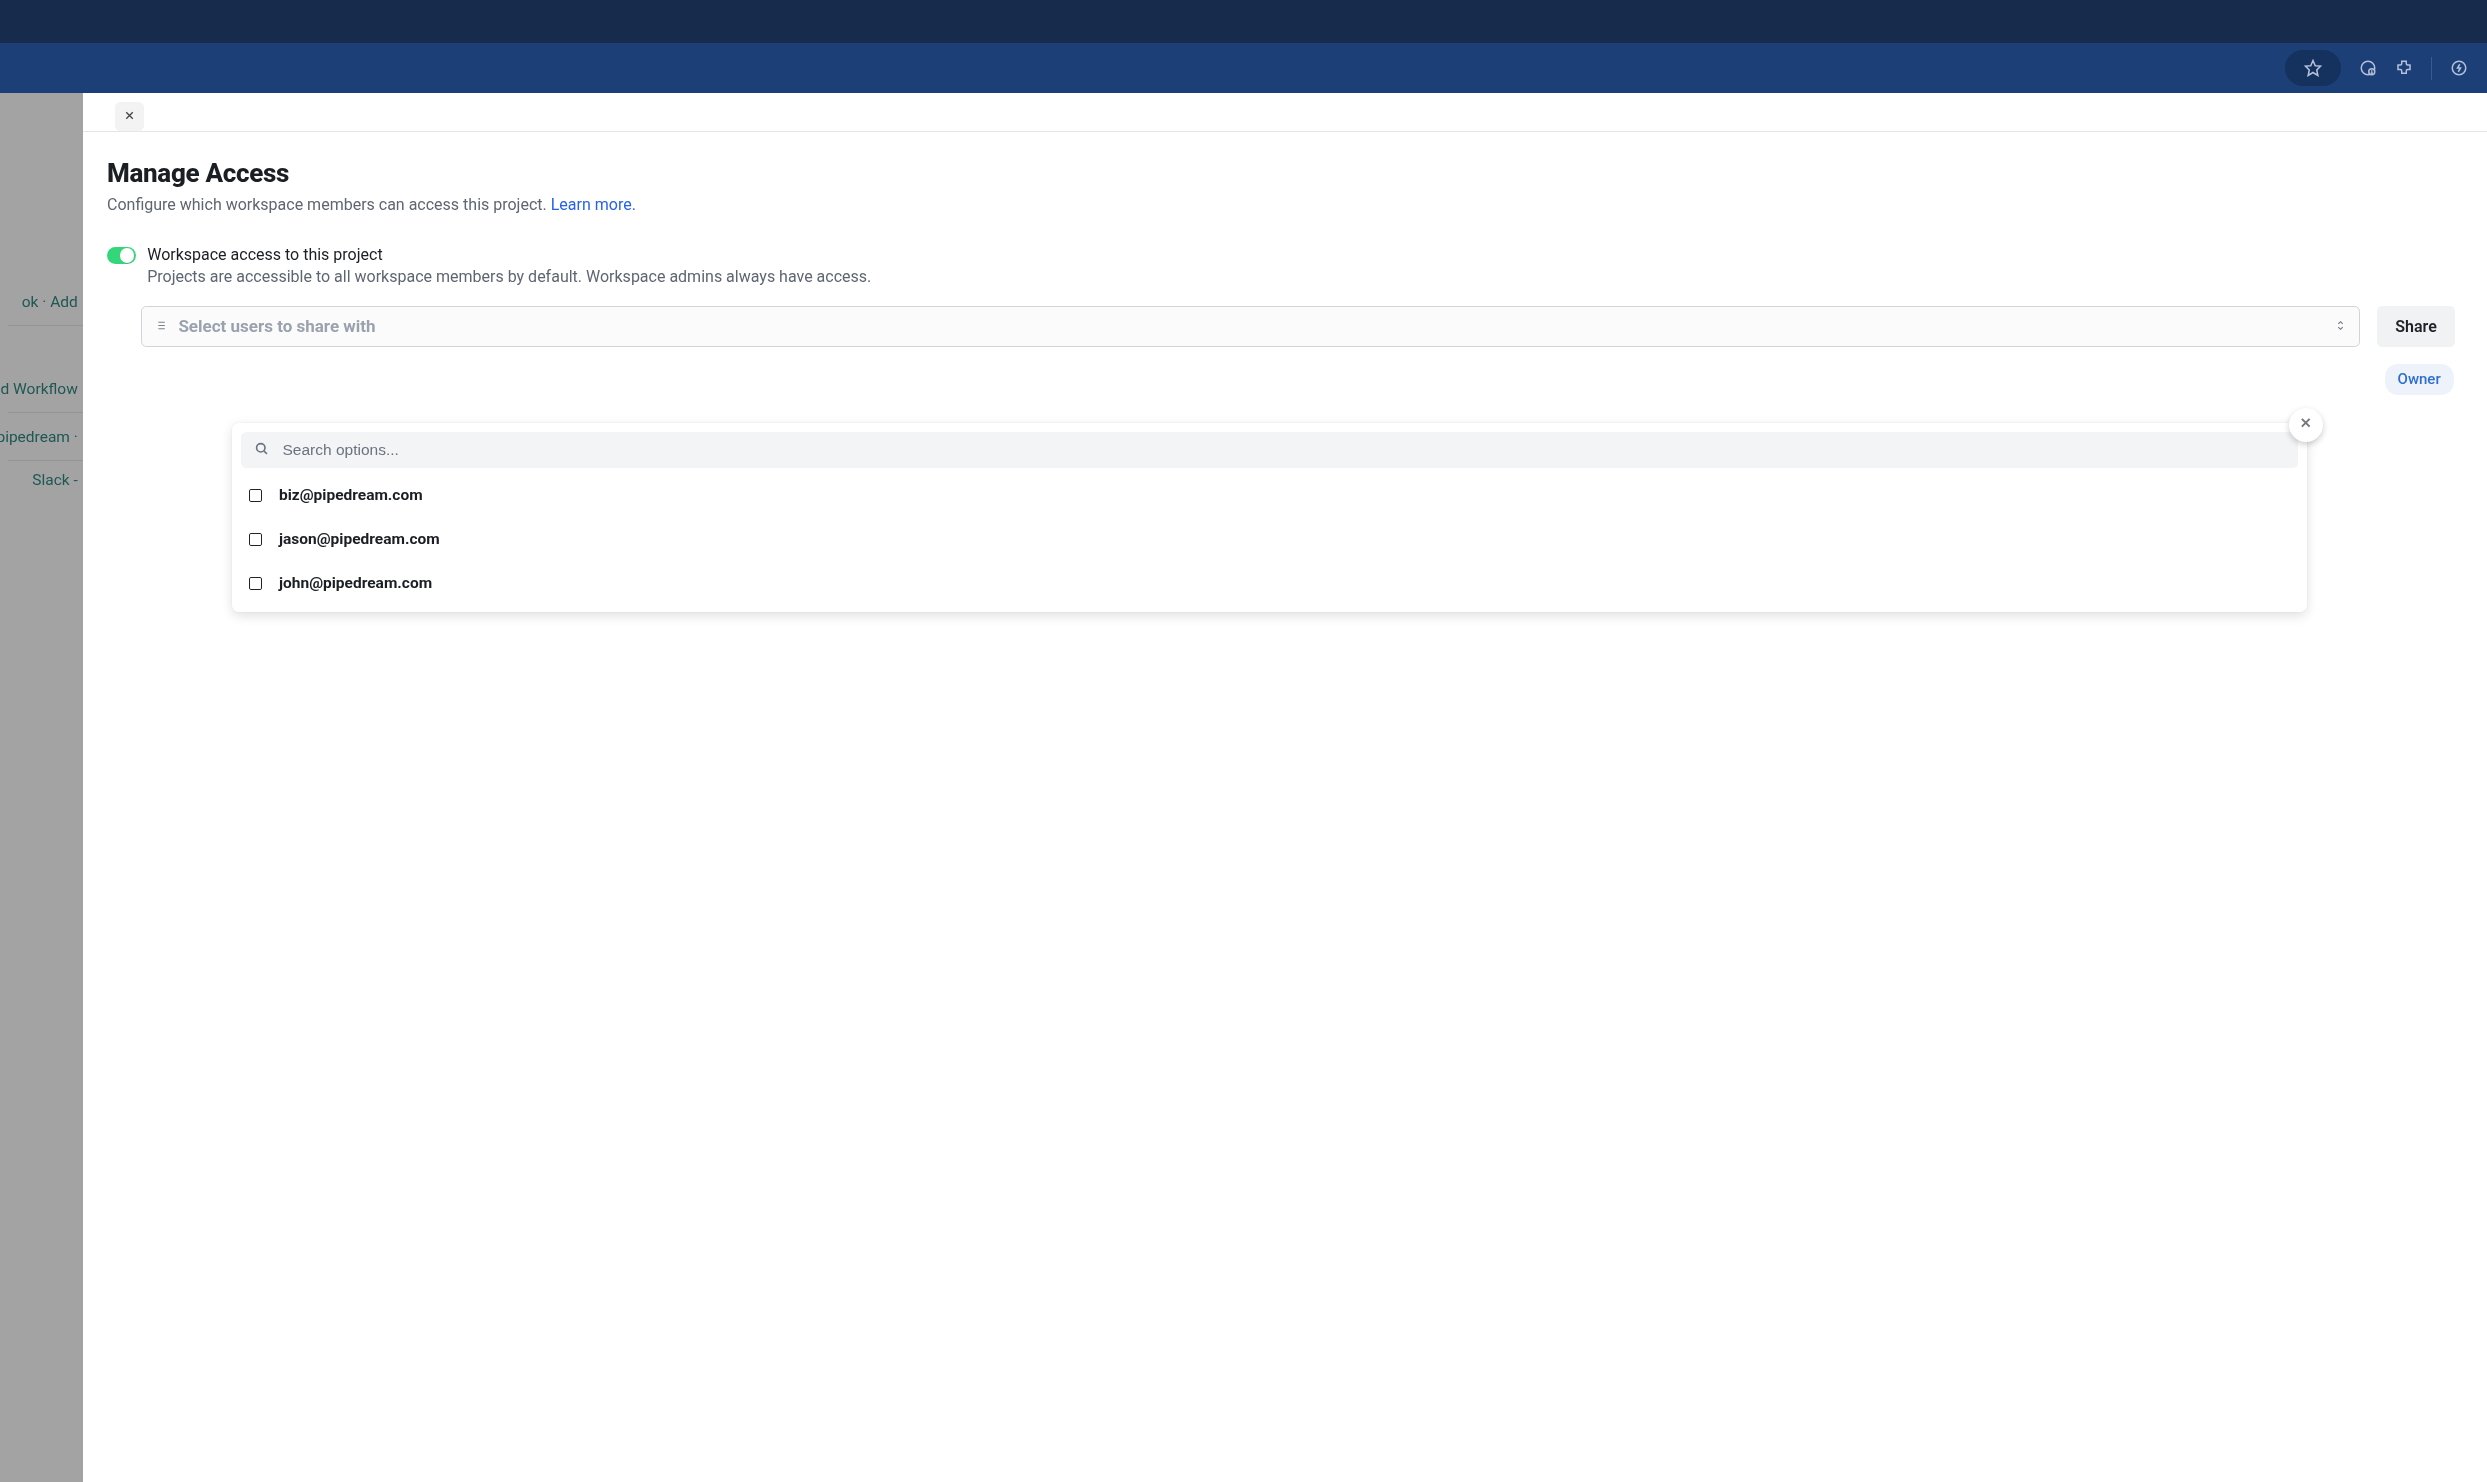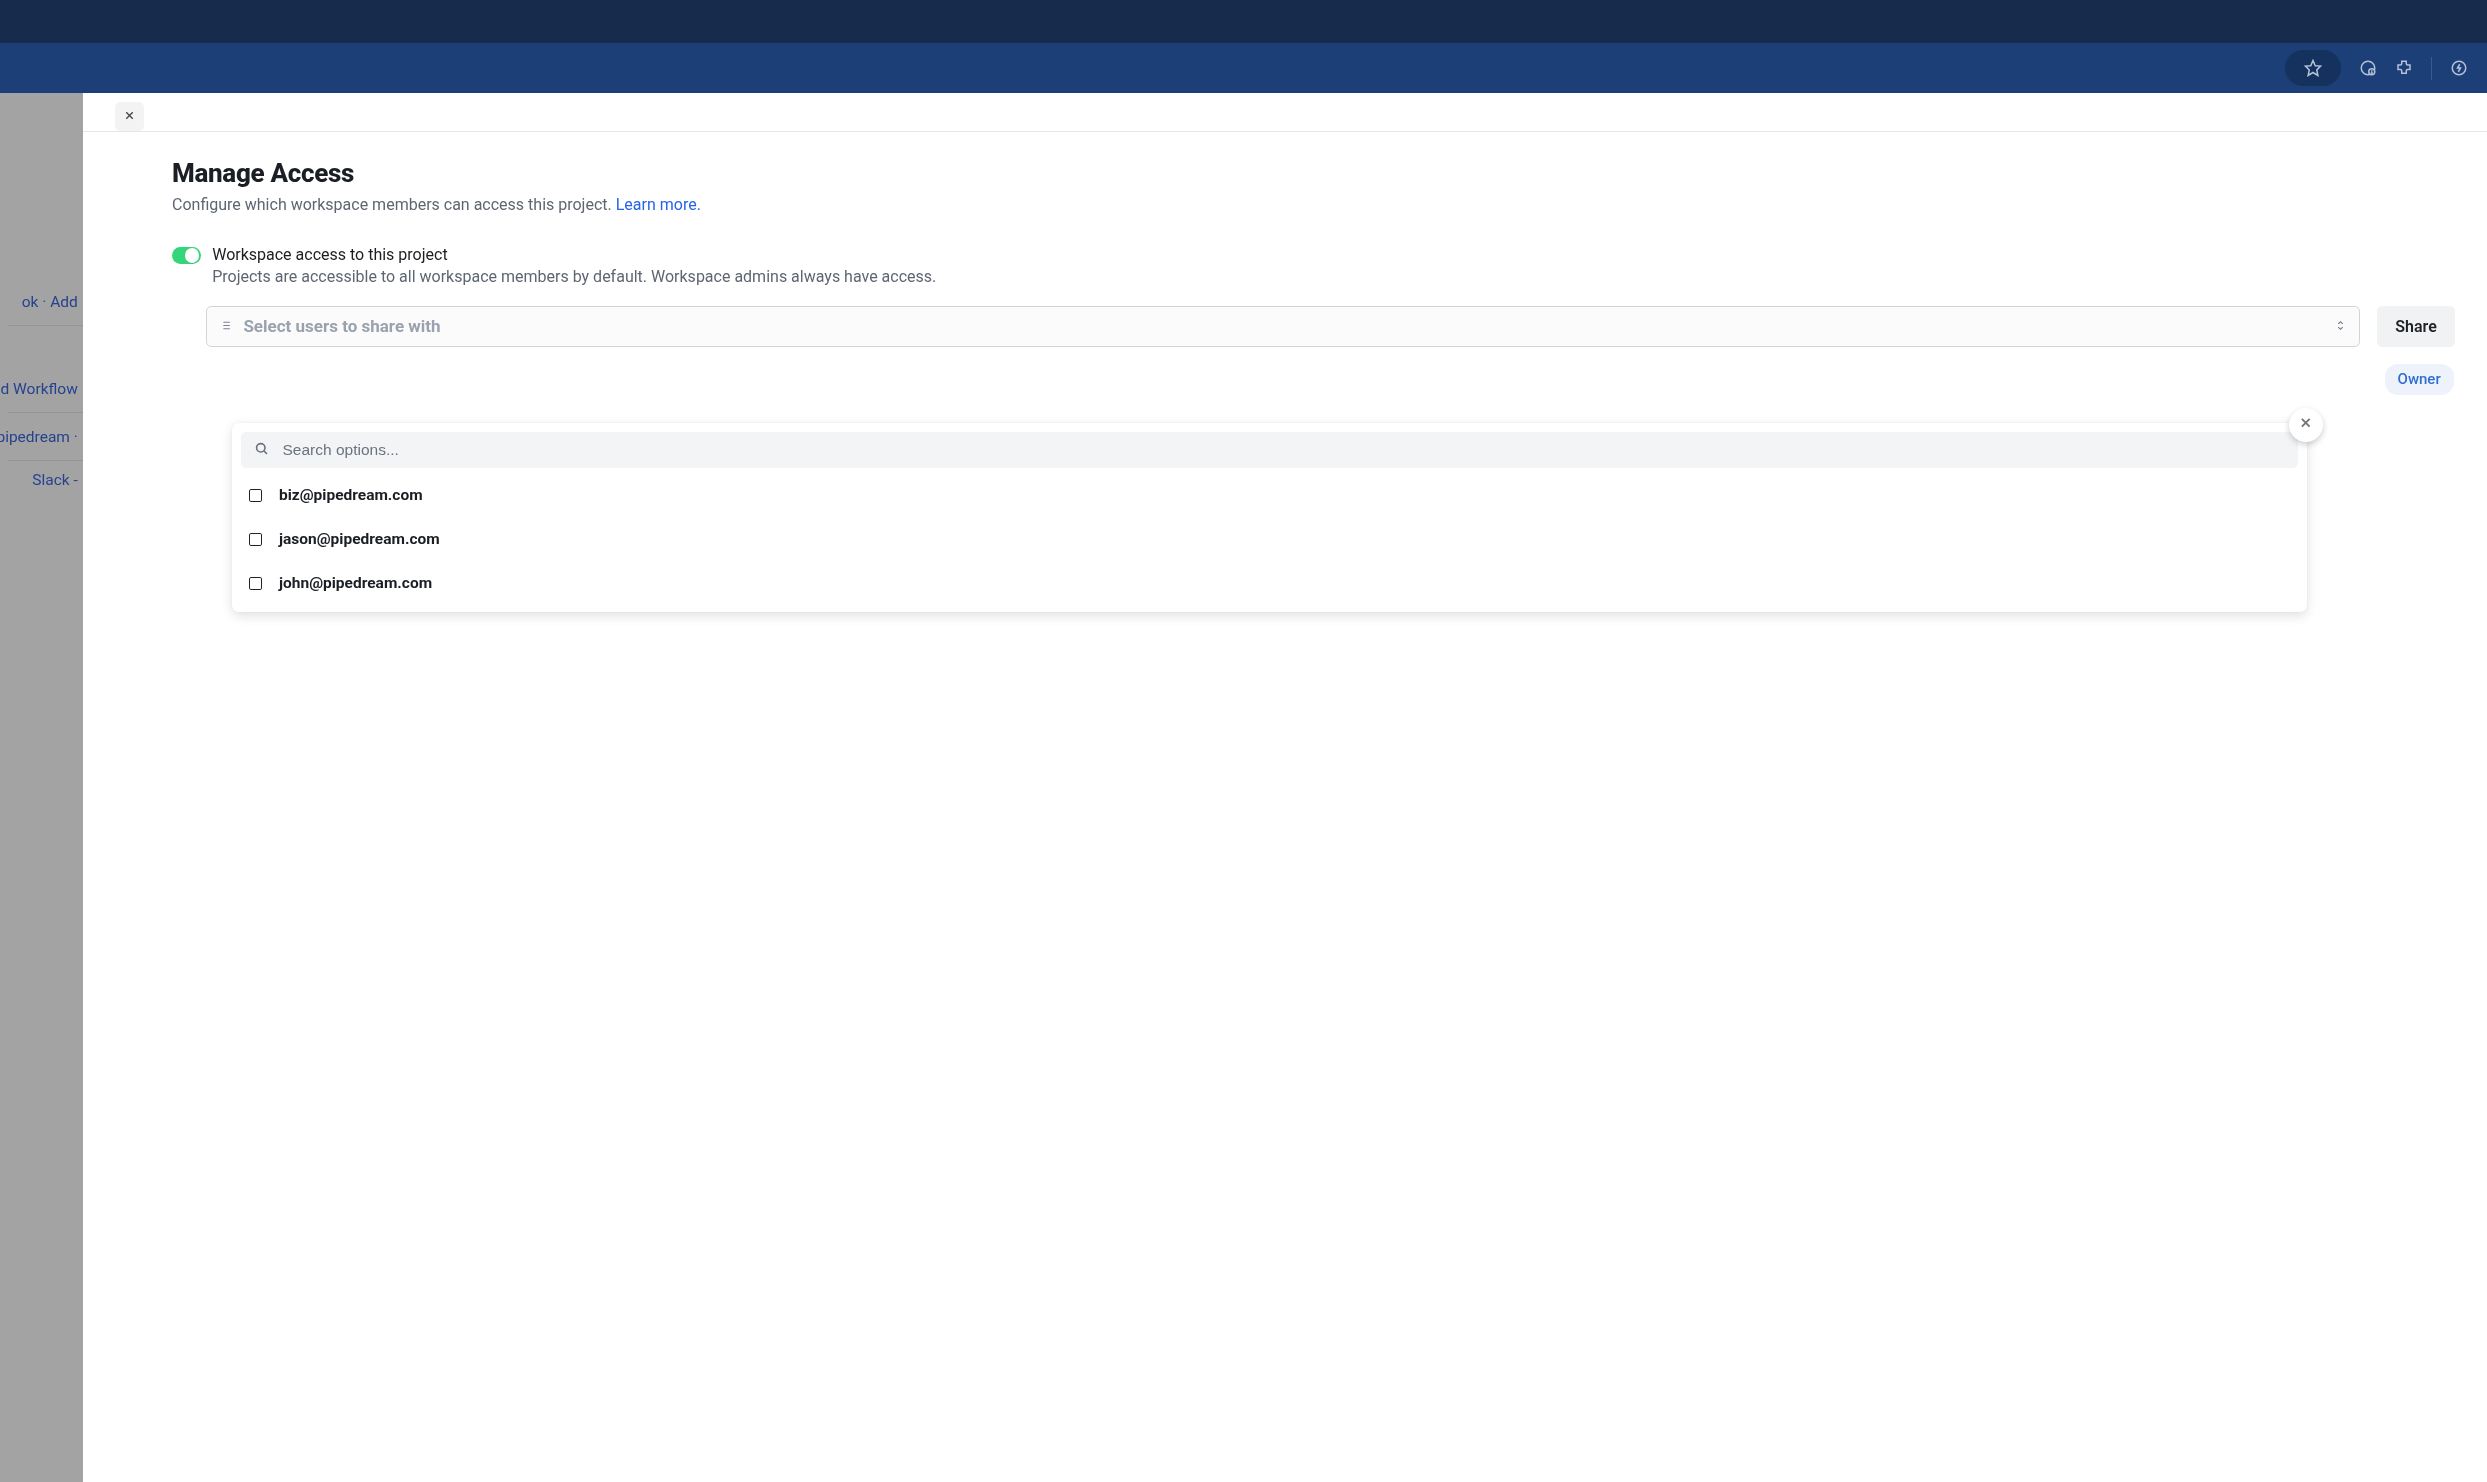--- a/index.html
+++ b/index.html
@@ -50,21 +50,21 @@
   }
   .left-item {
     position:absolute;
     left:8px; right:0;
     height:48px;
     display:flex;
     align-items:center;
     justify-content:flex-end;
     padding-right:5.2px;
     font-size:15.5px;
-    color:#1d4ed8;
+    color:#0f766e;
     border-bottom:0.6px solid rgba(0,0,0,0.1);
     white-space:nowrap;
   }
 
   
   .panel {
     position: absolute;
     left: 83px;
     right: 0;
     top: 93px;
@@ -82,22 +82,21 @@
   }
   .close-chip {
     width:28.5px; height:28.5px;
     border-radius:5.2px;
     background:#f3f3f4;
     display:flex; align-items:center; justify-content:center;
     color:#444;
     cursor:pointer;
   }
   .panel-body {
-    padding: 26px 32px 0 41px;
-    margin-left: 48px;
+    padding: 26px 32px 0 24px;
   }
   h1.title {
     font-size: 26px;
     font-weight: 800;
     color: #1b1f23;
     letter-spacing: -0.3px;
     margin-bottom: 6.5px;
   }
   .subtitle {
     font-size: 16px;

